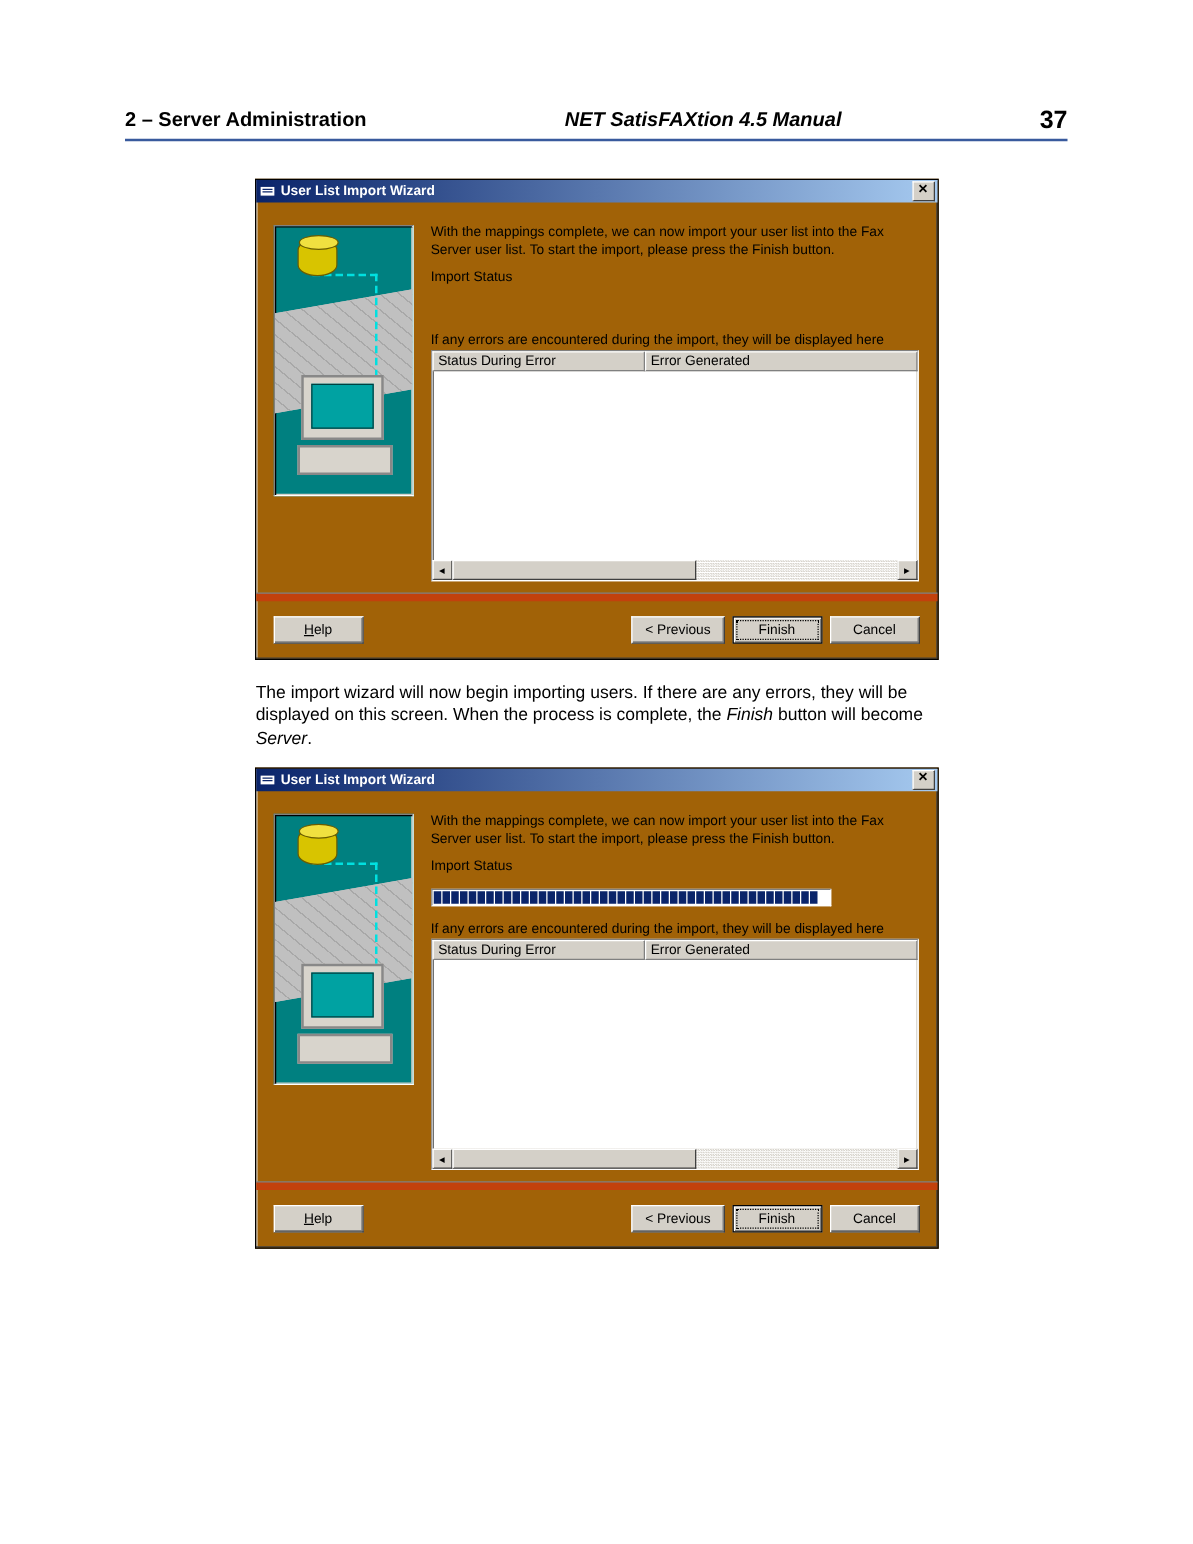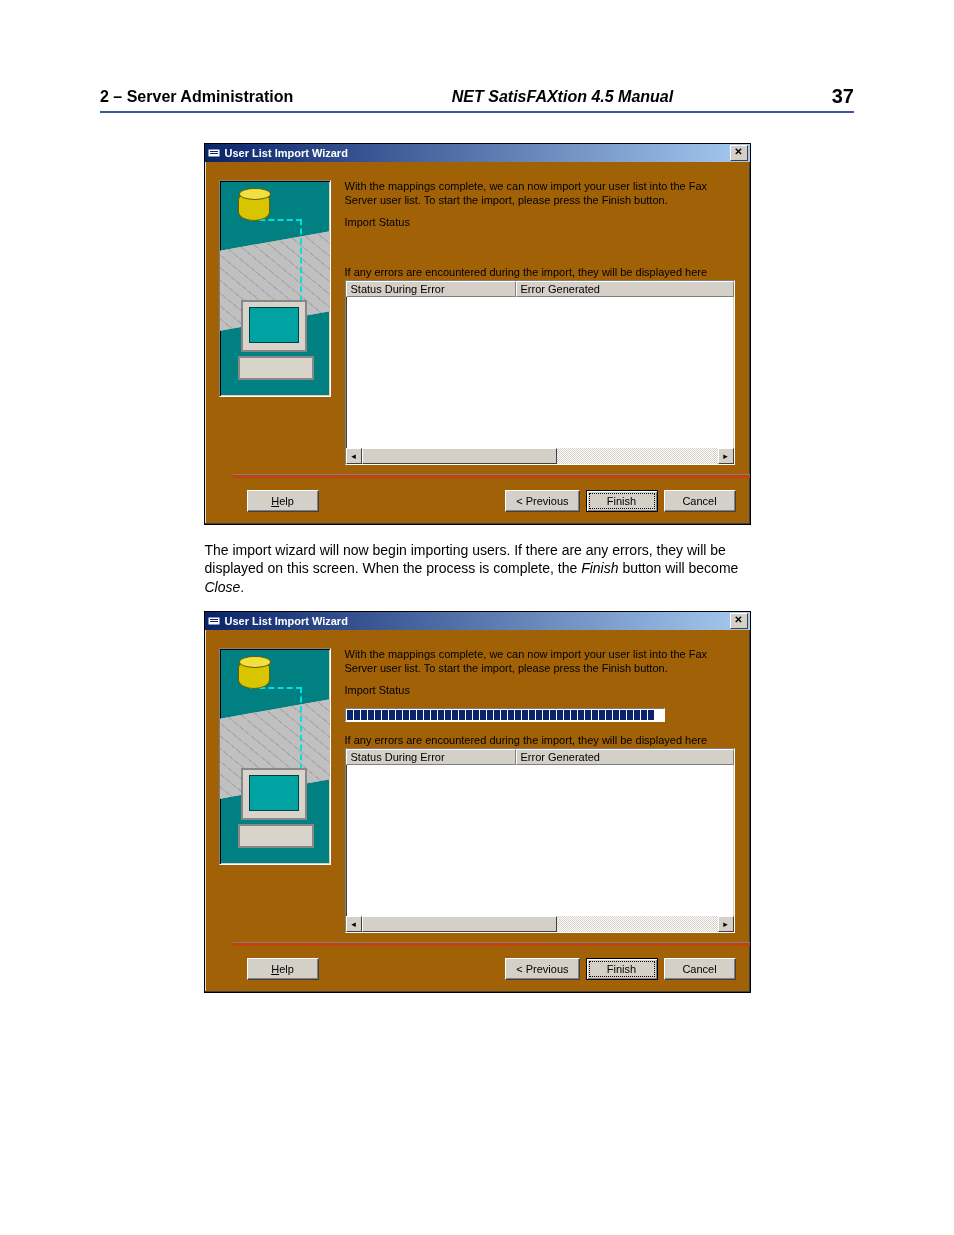--- a/index.html
+++ b/index.html
@@ -143,24 +143,24 @@
   }
   .sc-btn {
     width:16px;height:16px;background:#d4d0c8;
     border:1px solid #fff;border-right-color:#404040;border-bottom-color:#404040;
     display:flex;align-items:center;justify-content:center;font-size:9px;color:#000;
     box-sizing:border-box;
   }
   .sc-track{flex:1;background:repeating-conic-gradient(#d4d0c8 0 25%,#fff 0 50%) 0/2px 2px;}
   .sc-thumb{width:55%;height:16px;background:#d4d0c8;border:1px solid #fff;border-right-color:#404040;border-bottom-color:#404040;box-sizing:border-box;}
   .btnrow {
-    border-top: 3px solid #c2410c;
+    border-top: 6px solid #c2410c;
     box-shadow: 0 -1px 0 #808080;
     padding: 12px 14px;
-    display:flex;align-items:center;gap:6px;margin-left:28px;
+    display:flex;align-items:center;gap:6px;
   }
   .spacer{flex:1;}
   .btn {
     min-width:72px;height:22px;
     background:#d4d0c8;
     border:1px solid #fff;
     border-right-color:#404040;border-bottom-color:#404040;
     box-shadow:inset -1px -1px 0 #808080, inset 1px 1px 0 #d4d0c8;
     font-family:Tahoma,sans-serif;font-size:11px;
     padding:0 10px;
@@ -238,21 +238,21 @@
     <div class="btnrow">
       <button class="btn"><span class="u">H</span><span>elp</span></button>
       <div class="spacer"></div>
       <button class="btn">&lt; Previous</button>
       <button class="btn default">Finish</button>
       <button class="btn">Cancel</button>
     </div>
   </div>
 
   <div class="para">
-    <span>The import wizard will now begin importing users. If there are any errors, they will be displayed on this screen. When the process is complete, the </span><i>Finish</i><span> button will become </span><i>Close</i><span>.</span>
+    <span>The import wizard will now begin importing users. If there are any errors, they will be displayed on this screen. When the process is complete, the </span><i>Finish</i><span> button will become </span><i>Server</i><span>.</span>
   </div>
 
   <div class="dialog">
     <div class="titlebar">
       <span class="titlebar-icon">
         <svg width="12" height="12" viewBox="0 0 12 12">
             <rect x="0" y="2" width="12" height="8" fill="#fff" stroke="#0a246a"></rect>
             <rect x="2" y="4" width="8" height="1" fill="#0a246a"></rect>
             <rect x="2" y="6" width="8" height="1" fill="#0a246a"></rect>
           </svg>

